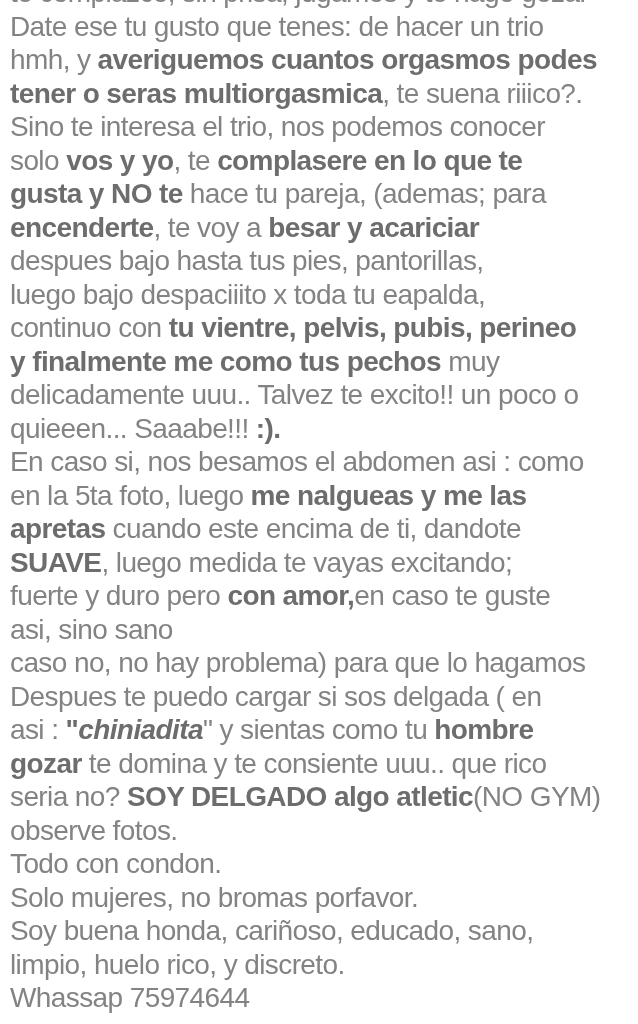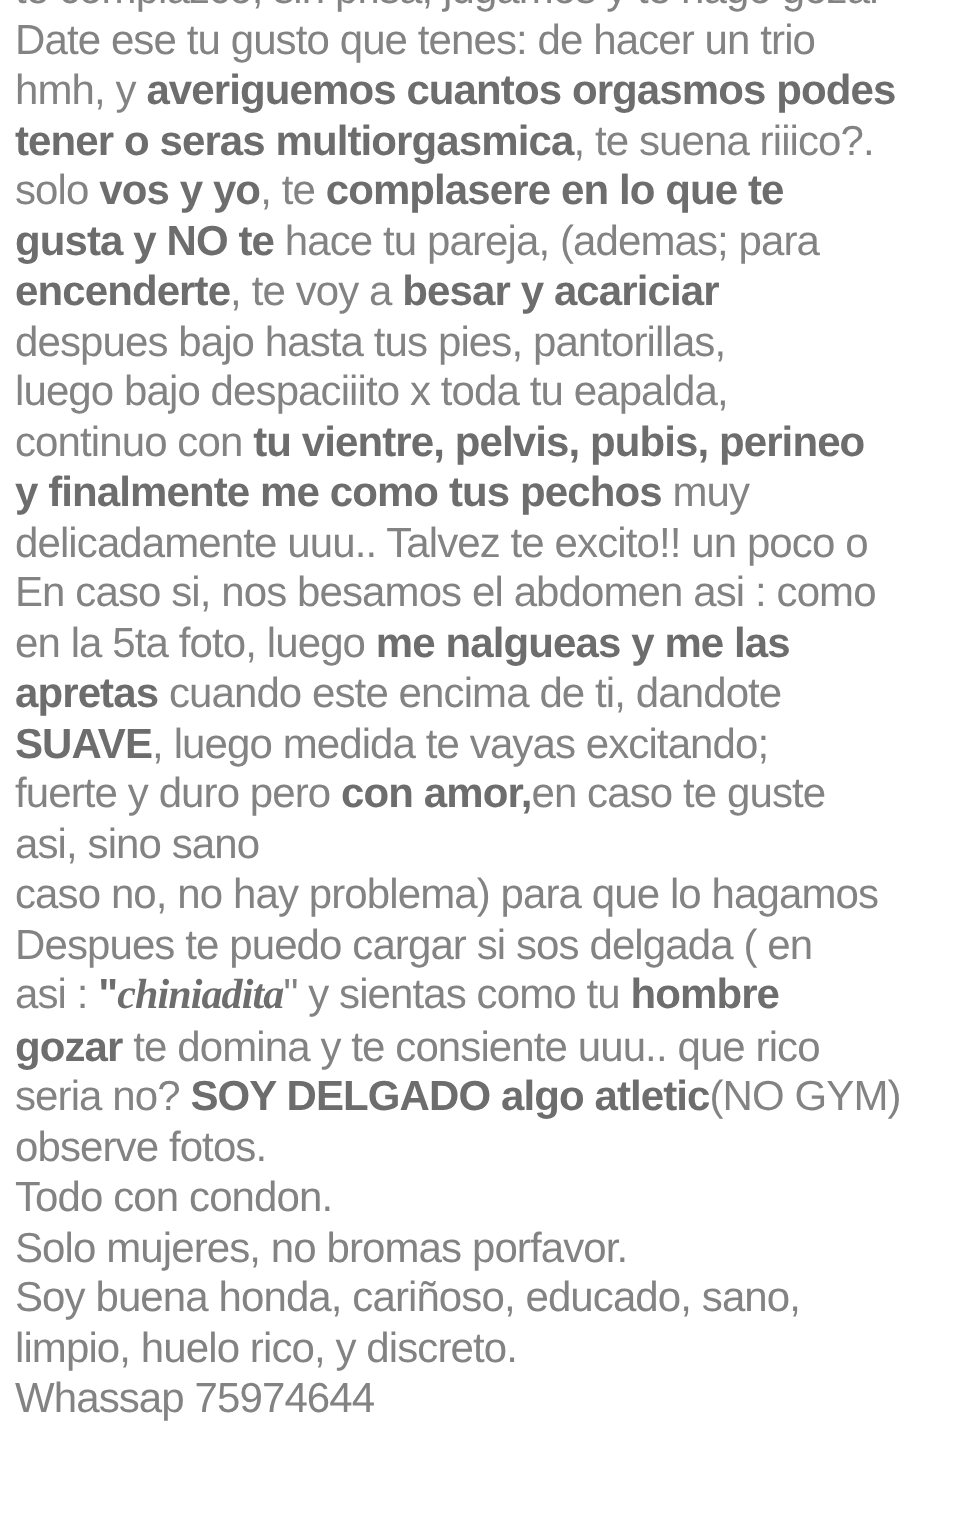--- a/index.html
+++ b/index.html
@@ -34,45 +34,46 @@
     color: var(--reg, #838383);
   }
   .seg-b {
     font-weight: 700;
     color: var(--bold, #6d6d6d);
   }
   .seg-bi {
     font-weight: 700;
     font-style: italic;
     color: var(--bold, #6d6d6d);
-    font-family: Liberation Serif, serif;
   }
   
   .partial-top {
     margin-top: -24px;
   }
   
 </style>
 </head>
 <body>
 
 <div class="page">
   <div>
       <div class="line partial-top"><span class="seg-r">te complazco, sin prisa, jugamos y te hago gozar</span></div>
       <div class="line"><span class="seg-r">Date ese tu gusto que tenes: de hacer un trio</span></div>
       <div class="line"><span class="seg-r">hmh, y </span><span class="seg-b">averiguemos cuantos orgasmos podes</span></div>
       <div class="line"><span class="seg-b">tener o seras multiorgasmica</span><span class="seg-r">, te suena riiico?.</span></div>
+      <div class="line"><span class="seg-r">Sino te interesa el trio, nos podemos conocer</span></div>
       <div class="line"><span class="seg-r">solo </span><span class="seg-b">vos y yo</span><span class="seg-r">, te </span><span class="seg-b">complasere en lo que te</span></div>
       <div class="line"><span class="seg-b">gusta y NO te</span><span class="seg-r"> hace tu pareja, (ademas; para</span></div>
       <div class="line"><span class="seg-b">encenderte</span><span class="seg-r">, te voy a </span><span class="seg-b">besar y acariciar</span></div>
       <div class="line"><span class="seg-r">despues bajo hasta tus pies, pantorillas,</span></div>
       <div class="line"><span class="seg-r">luego bajo despaciiito x toda tu eapalda,</span></div>
       <div class="line"><span class="seg-r">continuo con </span><span class="seg-b">tu vientre, pelvis, pubis, perineo</span></div>
       <div class="line"><span class="seg-b">y finalmente me como tus pechos</span><span class="seg-r"> muy</span></div>
       <div class="line"><span class="seg-r">delicadamente uuu.. Talvez te excito!! un poco o</span></div>
+      <div class="line"><span class="seg-r">quieeen... Saaabe!!! </span><span class="seg-b">:).</span></div>
       <div class="line"><span class="seg-r">En caso si, nos besamos el abdomen asi : como</span></div>
       <div class="line"><span class="seg-r">en la 5ta foto, luego </span><span class="seg-b">me nalgueas y me las</span></div>
       <div class="line"><span class="seg-b">apretas</span><span class="seg-r"> cuando este encima de ti, dandote</span></div>
       <div class="line"><span class="seg-b">SUAVE</span><span class="seg-r">, luego medida te vayas excitando;</span></div>
       <div class="line"><span class="seg-r">fuerte y duro pero </span><span class="seg-b">con amor,</span><span class="seg-r">en caso te guste</span></div>
       <div class="line"><span class="seg-r">asi, sino sano</span></div>
       <div class="line"><span class="seg-r">caso no, no hay problema) para que lo hagamos</span></div>
       <div class="line"><span class="seg-r">Despues te puedo cargar si sos delgada ( en</span></div>
       <div class="line"><span class="seg-r">asi : </span><span class="seg-b">"</span><span class="seg-bi">chiniadita</span><span class="seg-r">"</span><span class="seg-r"> y sientas como tu </span><span class="seg-b">hombre</span></div>
       <div class="line"><span class="seg-b">gozar</span><span class="seg-r"> te domina y te consiente uuu.. que rico</span></div>

